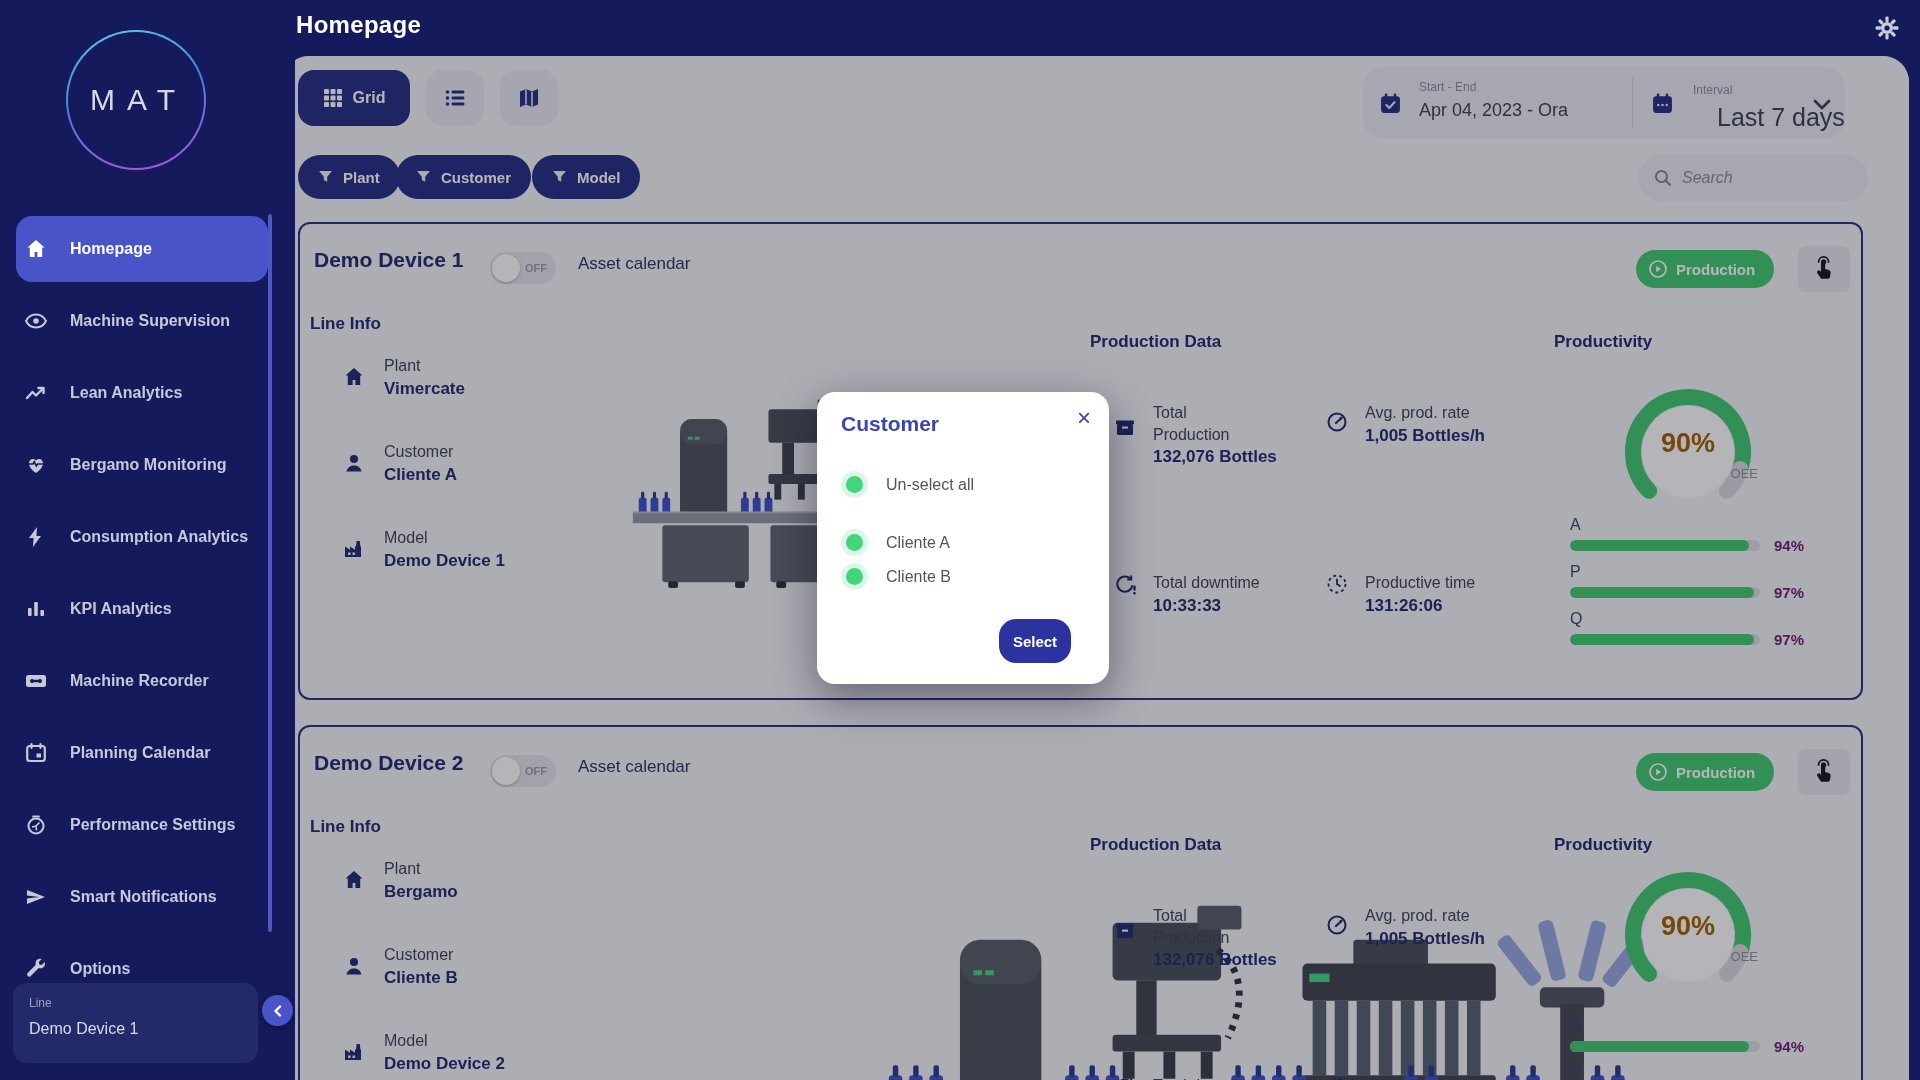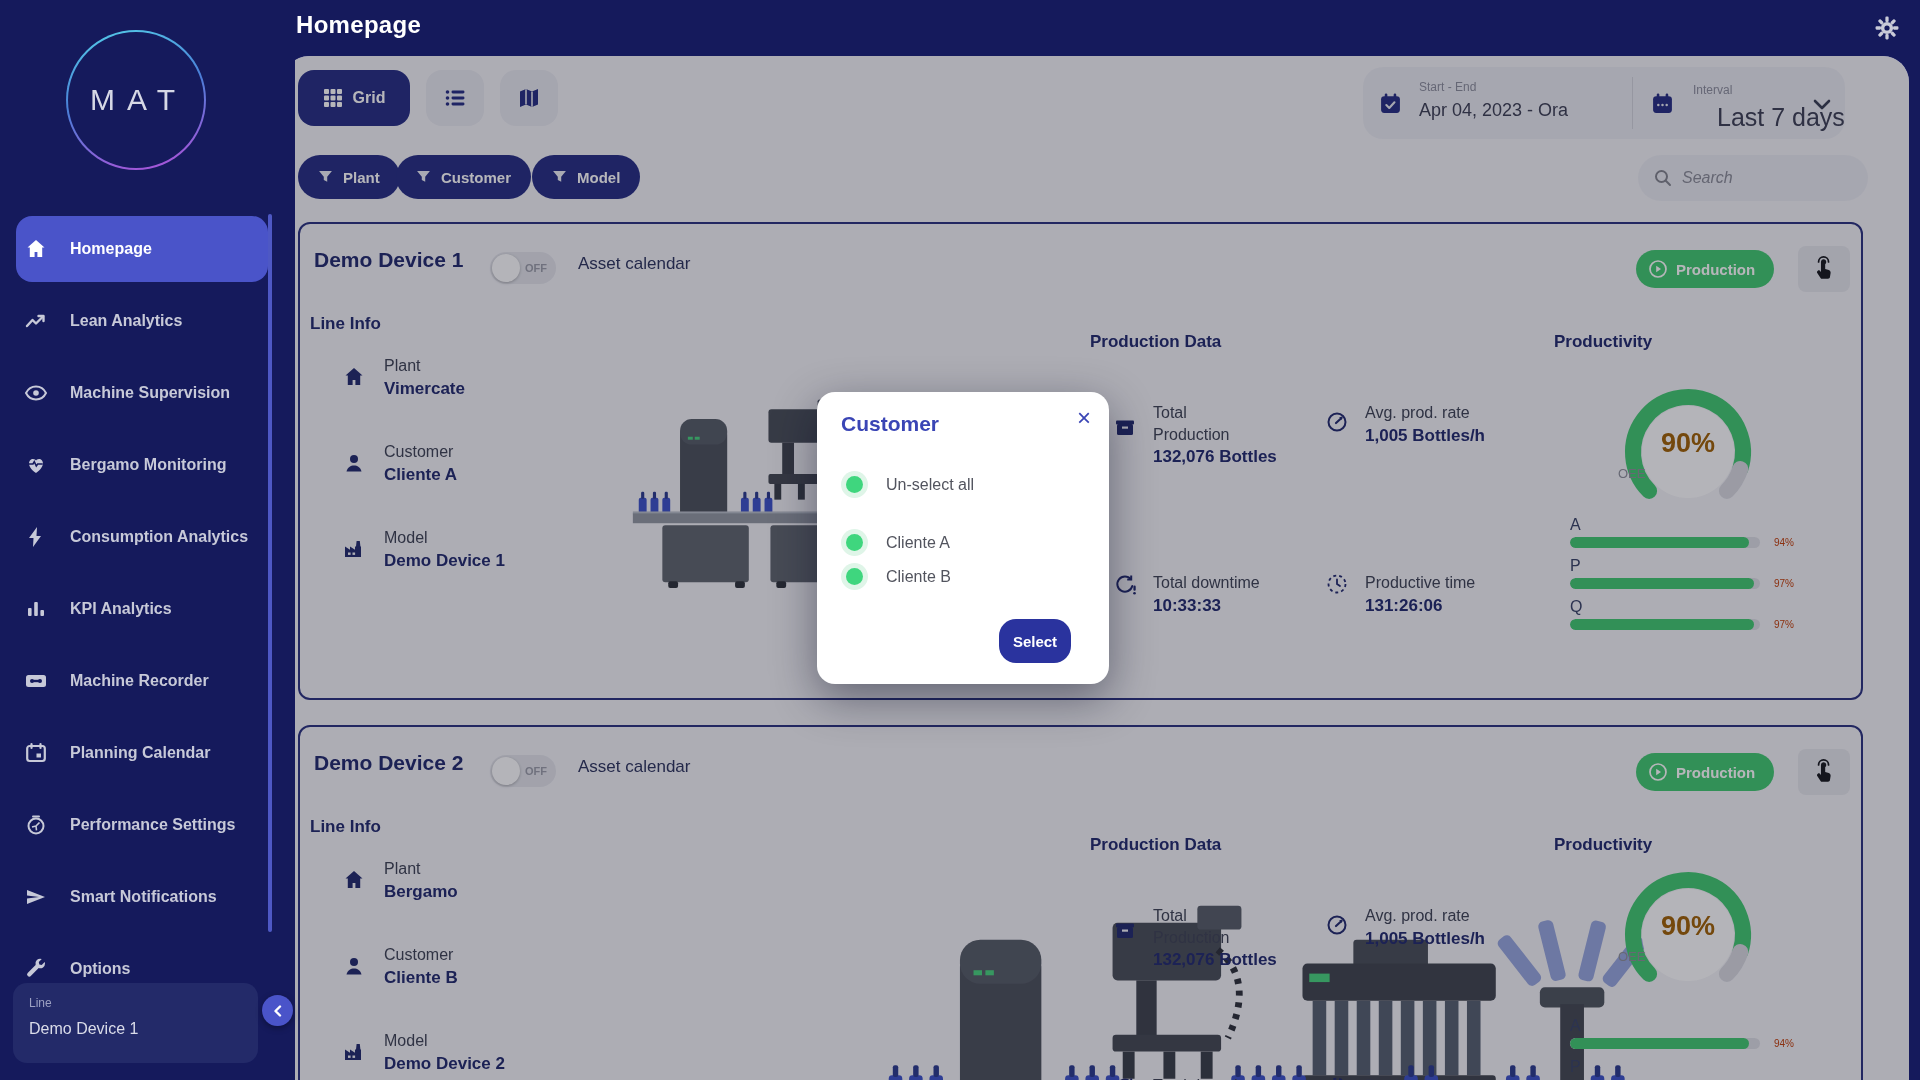--- a/index.html
+++ b/index.html
@@ -93,30 +93,30 @@
   .pi-1 { left:813px; top:178px; } .pi-2 { left:1025px; top:178px; }
   .pi-3 { left:813px; top:348px; } .pi-4 { left:1025px; top:348px; }
   .pi-1 .pi-label { width:112px; }
   .pi-label { font-size:16px; color:#3F4456; line-height:1.35; }
   .pi-value { font-size:17px; font-weight:700; color:#232B6F; margin-top:2px; }
   .pi-1 .i-icon { margin-top:14px; } .pi-2 .i-icon { margin-top:8px; }
 
   .gauge { position:absolute; left:1318px; width:140px; height:140px; }
   .dc1 .gauge { top:158px; } .dc2 .gauge { top:138px; }
   .gauge-val { position:absolute; left:0; right:0; top:46px; text-align:center; font-size:27px; font-weight:700; color:#a16207; }
-  .gauge-oee { position:absolute; left:0; right:0; top:84px; text-align:left; font-size:13px; color:#8E909B; }
+  .gauge-oee { position:absolute; left:0; right:0; top:84px; text-align:right; font-size:13px; color:#8E909B; }
 
   .bars { position:absolute; left:1270px; width:240px; }
   .dc1 .bars { top:292px; } .dc2 .bars { top:290px; }
   .bar-row { margin-bottom:9px; }
   .bar-label { font-size:16px; color:#3A4468; margin-bottom:3px; }
   .bar-line { display:flex; align-items:center; gap:14px; }
   .bar-track { width:190px; height:11px; border-radius:6px; background:#DCDDE4; overflow:hidden; }
   .bar-fill { height:100%; border-radius:6px; background:#43C971; }
-  .bar-value { font-size:10px; font-weight:400; color:#c2410c; }
+  .bar-value { font-size:15px; font-weight:700; color:#701a75; }
 
   
   .modal { position:absolute; left:817px; top:392px; width:292px; height:292px; background:#fff; border-radius:18px;
            box-shadow:0 14px 45px rgba(8,10,35,.45); z-index:100; }
   .modal-title { position:absolute; left:24px; top:20px; font-size:21px; font-weight:600; color:#3A45B5; }
   .modal-close { position:absolute; right:18px; top:14px; background:none; border:none; font-size:24px; color:#3A45B5; cursor:pointer; line-height:1; }
   .modal-opt { position:absolute; left:24px; display:flex; align-items:center; gap:18px; cursor:pointer; }
   .mo-1 { top:79px; } .mo-2 { top:137px; } .mo-3 { top:171px; }
   .radio { width:27px; height:27px; border-radius:50%; background:#DFF5E8; display:flex; align-items:center; justify-content:center; }
   .radio-dot { width:17px; height:17px; border-radius:50%; background:#3FD67E; }
@@ -237,34 +237,34 @@
       <span class="nav-icon">
           <svg width="24" height="24" viewBox="0 0 24 24">
             <path d="M12 3 3.5 10.5h2.3V20h4.8v-5h2.8v5h4.8v-9.5h2.3Z" fill="#FFFFFF"></path>
           </svg>
         </span>
       <span class="nav-label">Homepage</span>
     </div>
     <div class="nav-item">
       <span class="nav-icon">
           <svg width="24" height="24" viewBox="0 0 24 24">
+            <path d="M12 5.5C7 5.5 3.5 9 2 12c1.5 3 5 6.5 10 6.5S20.5 15 22 12c-1.5-3-5-6.5-10-6.5Z" fill="none" stroke="#C7C9D8" stroke-width="2"></path>
+            <circle cx="12" cy="12" r="2.8" fill="#C7C9D8"></circle>
+          </svg>
+        </span>
+      <span class="nav-label">Machine Supervision</span>
+    </div>
+    <div class="nav-item">
+      <span class="nav-icon">
+          <svg width="24" height="24" viewBox="0 0 24 24">
             <path d="M3 17l5.5-6 3.5 3.5L19 7.5" stroke="#C7C9D8" stroke-width="2.4" fill="none" stroke-linecap="round" stroke-linejoin="round"></path>
             <path d="M14.5 7H19.5v5" stroke="#C7C9D8" stroke-width="2.4" fill="none" stroke-linecap="round" stroke-linejoin="round"></path>
           </svg>
         </span>
       <span class="nav-label">Lean Analytics</span>
-    </div>
-    <div class="nav-item">
-      <span class="nav-icon">
-          <svg width="24" height="24" viewBox="0 0 24 24">
-            <path d="M12 5.5C7 5.5 3.5 9 2 12c1.5 3 5 6.5 10 6.5S20.5 15 22 12c-1.5-3-5-6.5-10-6.5Z" fill="none" stroke="#C7C9D8" stroke-width="2"></path>
-            <circle cx="12" cy="12" r="2.8" fill="#C7C9D8"></circle>
-          </svg>
-        </span>
-      <span class="nav-label">Machine Supervision</span>
     </div>
     <div class="nav-item">
       <span class="nav-icon">
           <svg width="24" height="24" viewBox="0 0 24 24">
             <path d="M12 20C2 13.5 4.5 6 9 6c1.6 0 2.6.9 3 1.6.4-.7 1.4-1.6 3-1.6 4.5 0 7 7.5-3 14Z" fill="#C7C9D8"></path>
             <path d="M5 11h4l1.3-2.3 2 4.3 1.4-2h5" stroke="#151A5C" stroke-width="1.6" fill="none"></path>
           </svg>
         </span>
       <span class="nav-label">Bergamo Monitoring</span>
     </div>

